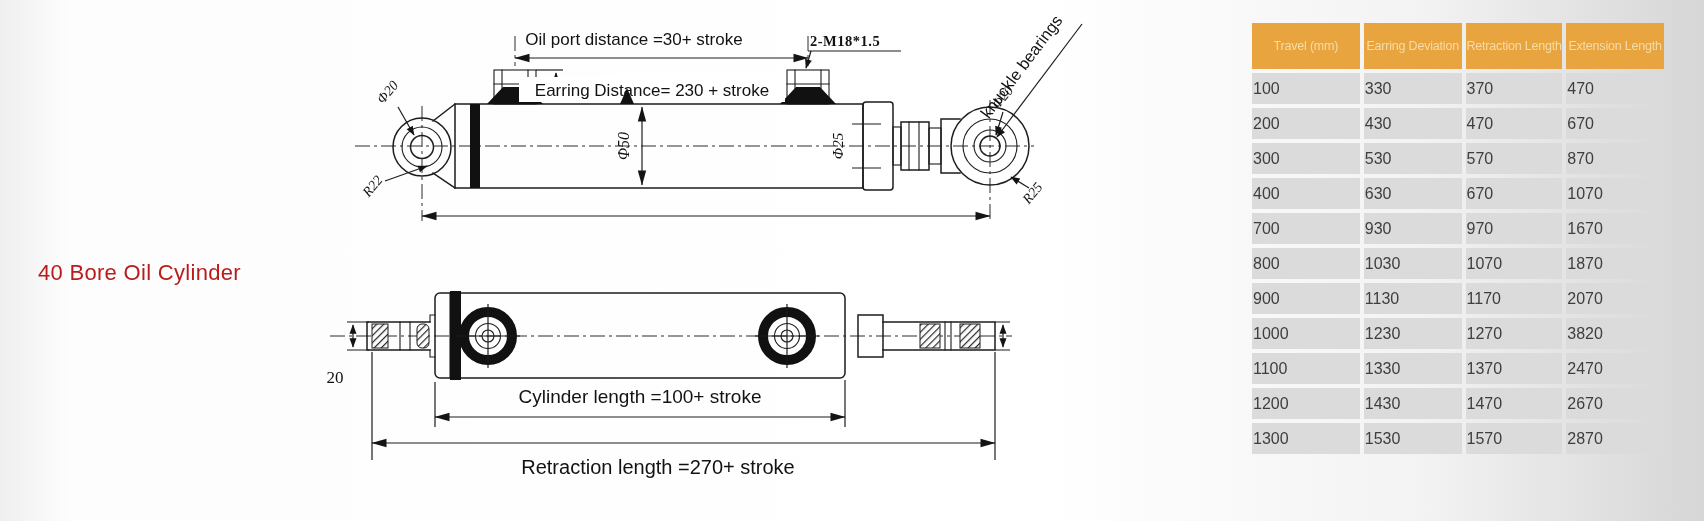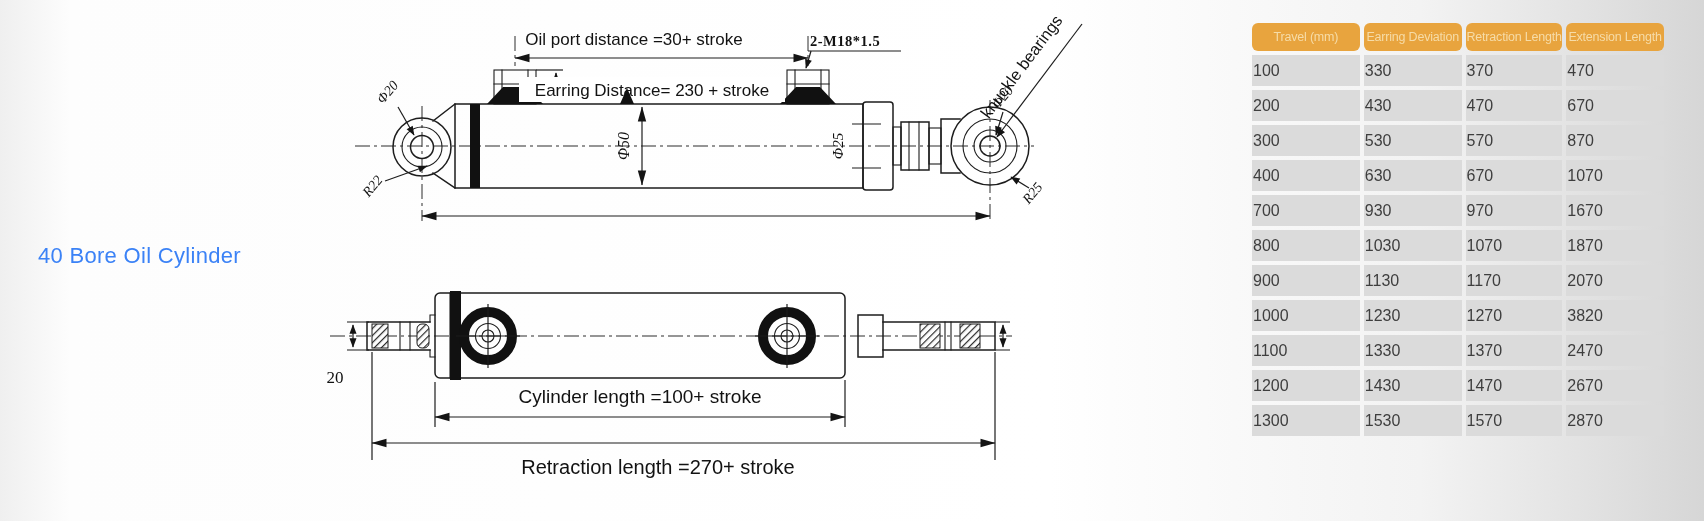--- a/index.html
+++ b/index.html
@@ -3,42 +3,42 @@
 <meta charset="utf-8">
 <style>
   html,body{margin:0;padding:0;}
   body{
     width:1704px;height:521px;position:relative;overflow:hidden;
     font-family:"Liberation Sans",sans-serif;
     background:linear-gradient(90deg,#efefef 0px,#fdfdfd 70px,#ffffff 1050px,#f3f3f3 1420px,#d6d6d6 1704px);
   }
   #stage{position:absolute;inset:0;}
   #page-title{
-    position:absolute;left:38px;top:243px;width:260px;
-    font-size:22px;color:#3b82f6;letter-spacing:.3px;white-space:nowrap;
+    position:absolute;left:38px;top:260px;width:260px;
+    font-size:22px;color:#b91c1c;letter-spacing:.3px;white-space:nowrap;
   }
   
   #drawing{position:absolute;left:0;top:0;}
   .ln{stroke:#1d1d1d;stroke-width:1.5;fill:none;stroke-linecap:square;}
   .thin{stroke-width:1.1;}
   .cl{stroke:#2c2c2c;stroke-width:1;fill:none;stroke-dasharray:15 4 3 4;}
   .dim{stroke:#1d1d1d;stroke-width:1.2;fill:none;}
   .blk{fill:#111;stroke:none;}
   .ring{stroke:#111;fill:none;}
   text{fill:#121212;font-family:"Liberation Sans",sans-serif;}
   .cad{font-family:"Liberation Serif",serif;font-style:italic;}
   .cadu{font-family:"Liberation Serif",serif;}
   .thread{font-family:"Liberation Serif",serif;font-weight:bold;letter-spacing:.5px;}
   
   #spec-table-wrap{position:absolute;left:1248px;top:19px;width:420px;}
   table{border-collapse:separate;border-spacing:4px;width:100%;table-layout:fixed;}
   th{
     background:var(--hbg,#E8A43E);color:var(--htx,#F6DCA8);
-    font-size:12.5px;font-weight:500;height:14px;padding:7px 1px;
-    letter-spacing:-0.2px;white-space:nowrap;overflow:hidden;text-align:center;border-radius:6px;
+    font-size:12.5px;font-weight:500;height:14px;padding:16px 1px;
+    letter-spacing:-0.2px;white-space:nowrap;overflow:hidden;text-align:center;
   }
   td{
     background:var(--rbg,#DBDBDB);color:var(--rtx,#3E3E3E);
     font-size:16px;height:29px;text-align:left;vertical-align:middle;
   }
   col.c1{width:107px;} col.c2{width:97px;} col.c3{width:96px;} col.c4{width:97px;}
 </style>
 </head>
 <body>
 

